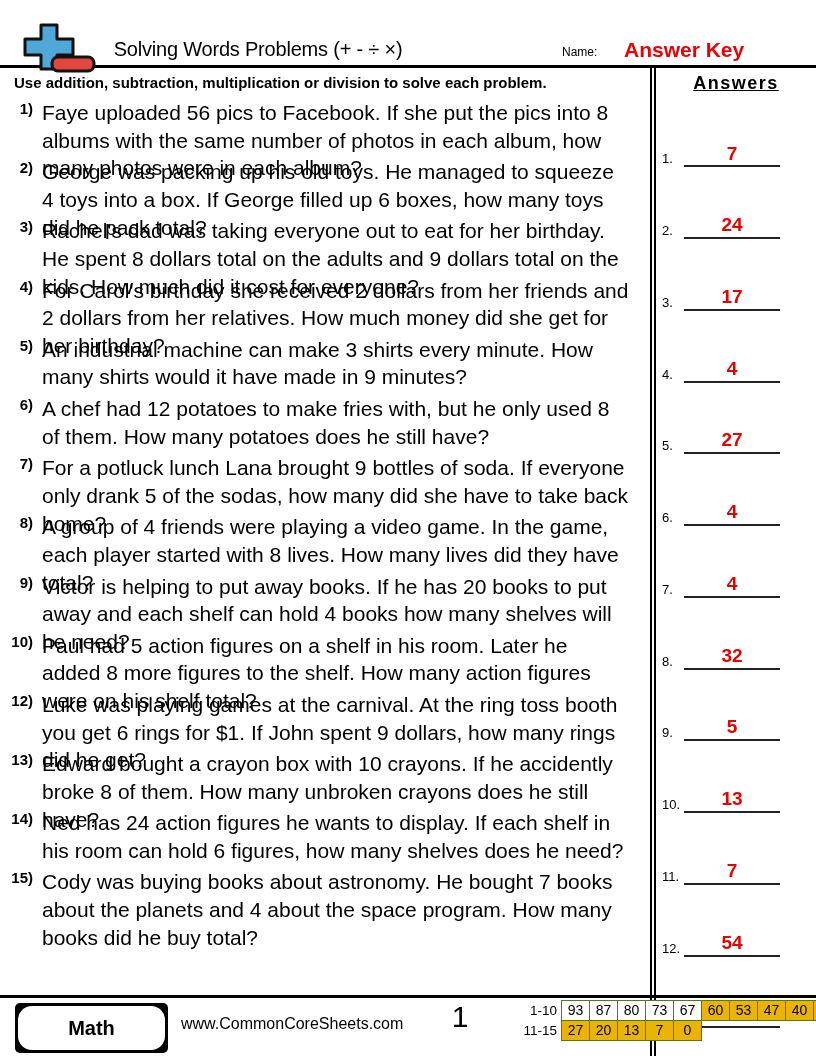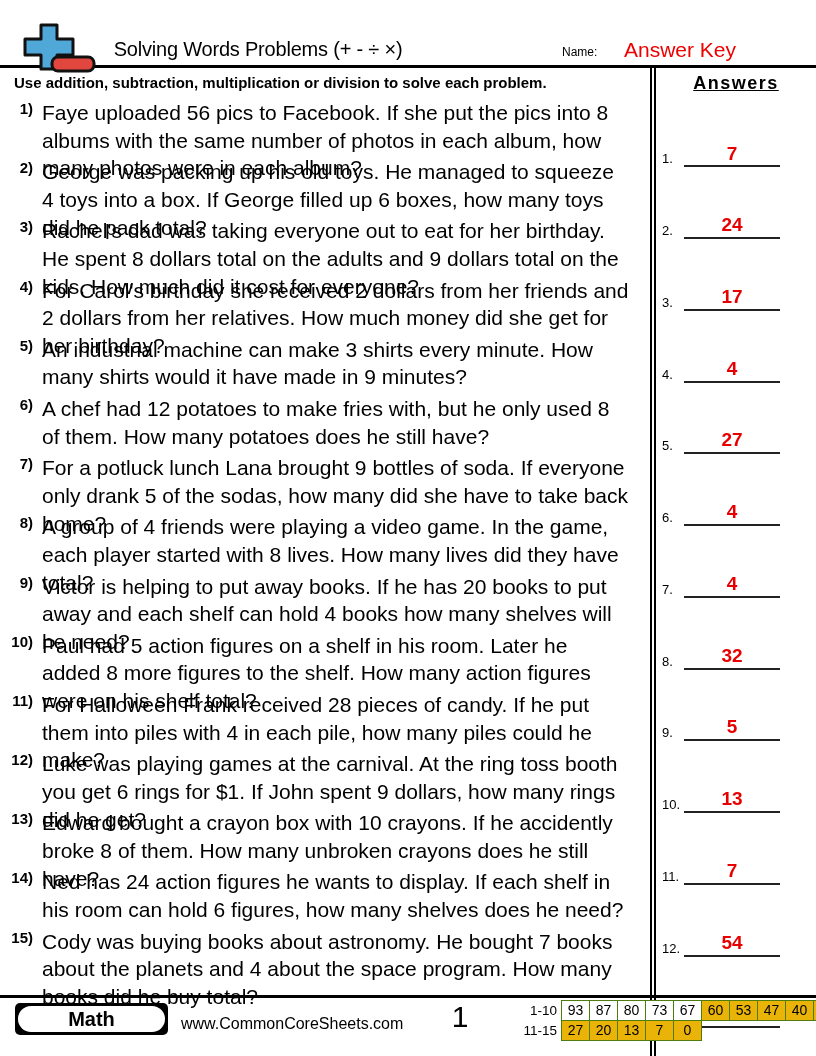--- a/index.html
+++ b/index.html
@@ -7,41 +7,41 @@
   .page {
     position:relative; width:816px; height:1056px; background:#fff;
     font-family:"Liberation Sans", sans-serif; color:#000; overflow:hidden;
   }
   
   .header { position:relative; height:68px; border-bottom:3px solid #000; }
   .logo { position:absolute; left:15px; top:23px; }
   .page-title { position:absolute; left:0; right:300px; bottom:4px; text-align:center;
     font-size:20px; letter-spacing:-0.2px; }
   .name-label { position:absolute; left:562px; bottom:6px; font-size:12px; }
-  .answer-key { position:absolute; left:624px; bottom:3px; font-size:21px; font-weight:normal; color:#ee0000; }
+  .answer-key { position:absolute; left:624px; bottom:3px; font-size:21px; font-weight:bold; color:#ee0000; }
   
   .main { display:flex; height:1032px; }
   .left-col { width:650px; }
   .instructions { padding:6px 0 0 14px; font-size:15px; font-weight:bold; height:31px; }
   .problems { }
   .problem { display:flex; height:59.2px; overflow:visible; }
   .p-num { width:42px; text-align:right; font-weight:bold; font-size:15px;
     flex:none; padding-right:9px; line-height:1.32; }
   .p-text { width:588px; font-size:21px; line-height:1.32; }
   .right-col { flex:1; border-left:6px double #000; display:flex; flex-direction:column;gap:28px; }
   .answers-heading { text-align:center; font-size:18px; font-weight:bold;
     text-decoration:underline; letter-spacing:1.5px; padding-top:5px; height:28px; }
   .answer-row { display:flex; align-items:flex-end; height:44.33px; }
   .a-num { width:28px; flex:none; font-size:13px; padding-left:6px; padding-bottom:1px; }
   .a-line { flex:1; margin-right:36px; border-bottom:2px solid #222; }
   .a-value { text-align:center; font-size:19px; font-weight:bold; color:#e80000;
     padding-bottom:1px; line-height:1.1; }
   
   .footer { position:absolute; left:0; top:995px; width:816px; height:61px; border-top:3px solid #000; }
-  .math-badge { position:absolute; left:15px; top:5px; width:153px; height:32px;
+  .math-badge { position:absolute; left:15px; top:5px; width:153px; height:50px;
     background:#000; border-radius:5px; padding:3px; }
   .math-badge-inner { width:100%; height:100%; background:#fff; border-radius:14px;
     display:flex; align-items:center; justify-content:center; font-size:20px; font-weight:bold; }
   .website { position:absolute; left:181px; top:17px; font-size:16px; }
   .page-number { position:absolute; left:430px; top:2px; width:60px; text-align:center; font-size:30px; }
   .score-table { position:absolute; left:514px; top:2px; font-size:14px; }
   .score-row { display:flex; }
   .score-row + .score-row { margin-top:-1px; }
   .score-label { width:47px; text-align:right; padding-right:4px; font-size:13.5px; line-height:21px; flex:none; }
   .score-cell { width:29px; height:21px; border:1px solid #4d7c0f; text-align:center;
@@ -104,24 +104,20 @@
         </div>
         <div class="problem">
           <div class="p-num">9)</div>
           <div class="p-text">Victor is helping to put away books. If he has 20 books to put away and each shelf can hold 4 books how many shelves will he need?</div>
         </div>
         <div class="problem">
           <div class="p-num">10)</div>
           <div class="p-text">Paul had 5 action figures on a shelf in his room. Later he added 8 more figures to the shelf. How many action figures were on his shelf total?</div>
         </div>
         <div class="problem">
-          <div class="p-num">11)</div>
-          <div class="p-text">For Halloween Frank received 28 pieces of candy. If he put them into piles with 4 in each pile, how many piles could he make?</div>
-        </div>
-        <div class="problem">
           <div class="p-num">12)</div>
           <div class="p-text">Luke was playing games at the carnival. At the ring toss booth you get 6 rings for $1. If John spent 9 dollars, how many rings did he get?</div>
         </div>
         <div class="problem">
           <div class="p-num">13)</div>
           <div class="p-text">Edward bought a crayon box with 10 crayons. If he accidently broke 8 of them. How many unbroken crayons does he still have?</div>
         </div>
         <div class="problem">
           <div class="p-num">14)</div>
           <div class="p-text">Ned has 24 action figures he wants to display. If each shelf in his room can hold 6 figures, how many shelves does he need?</div>

